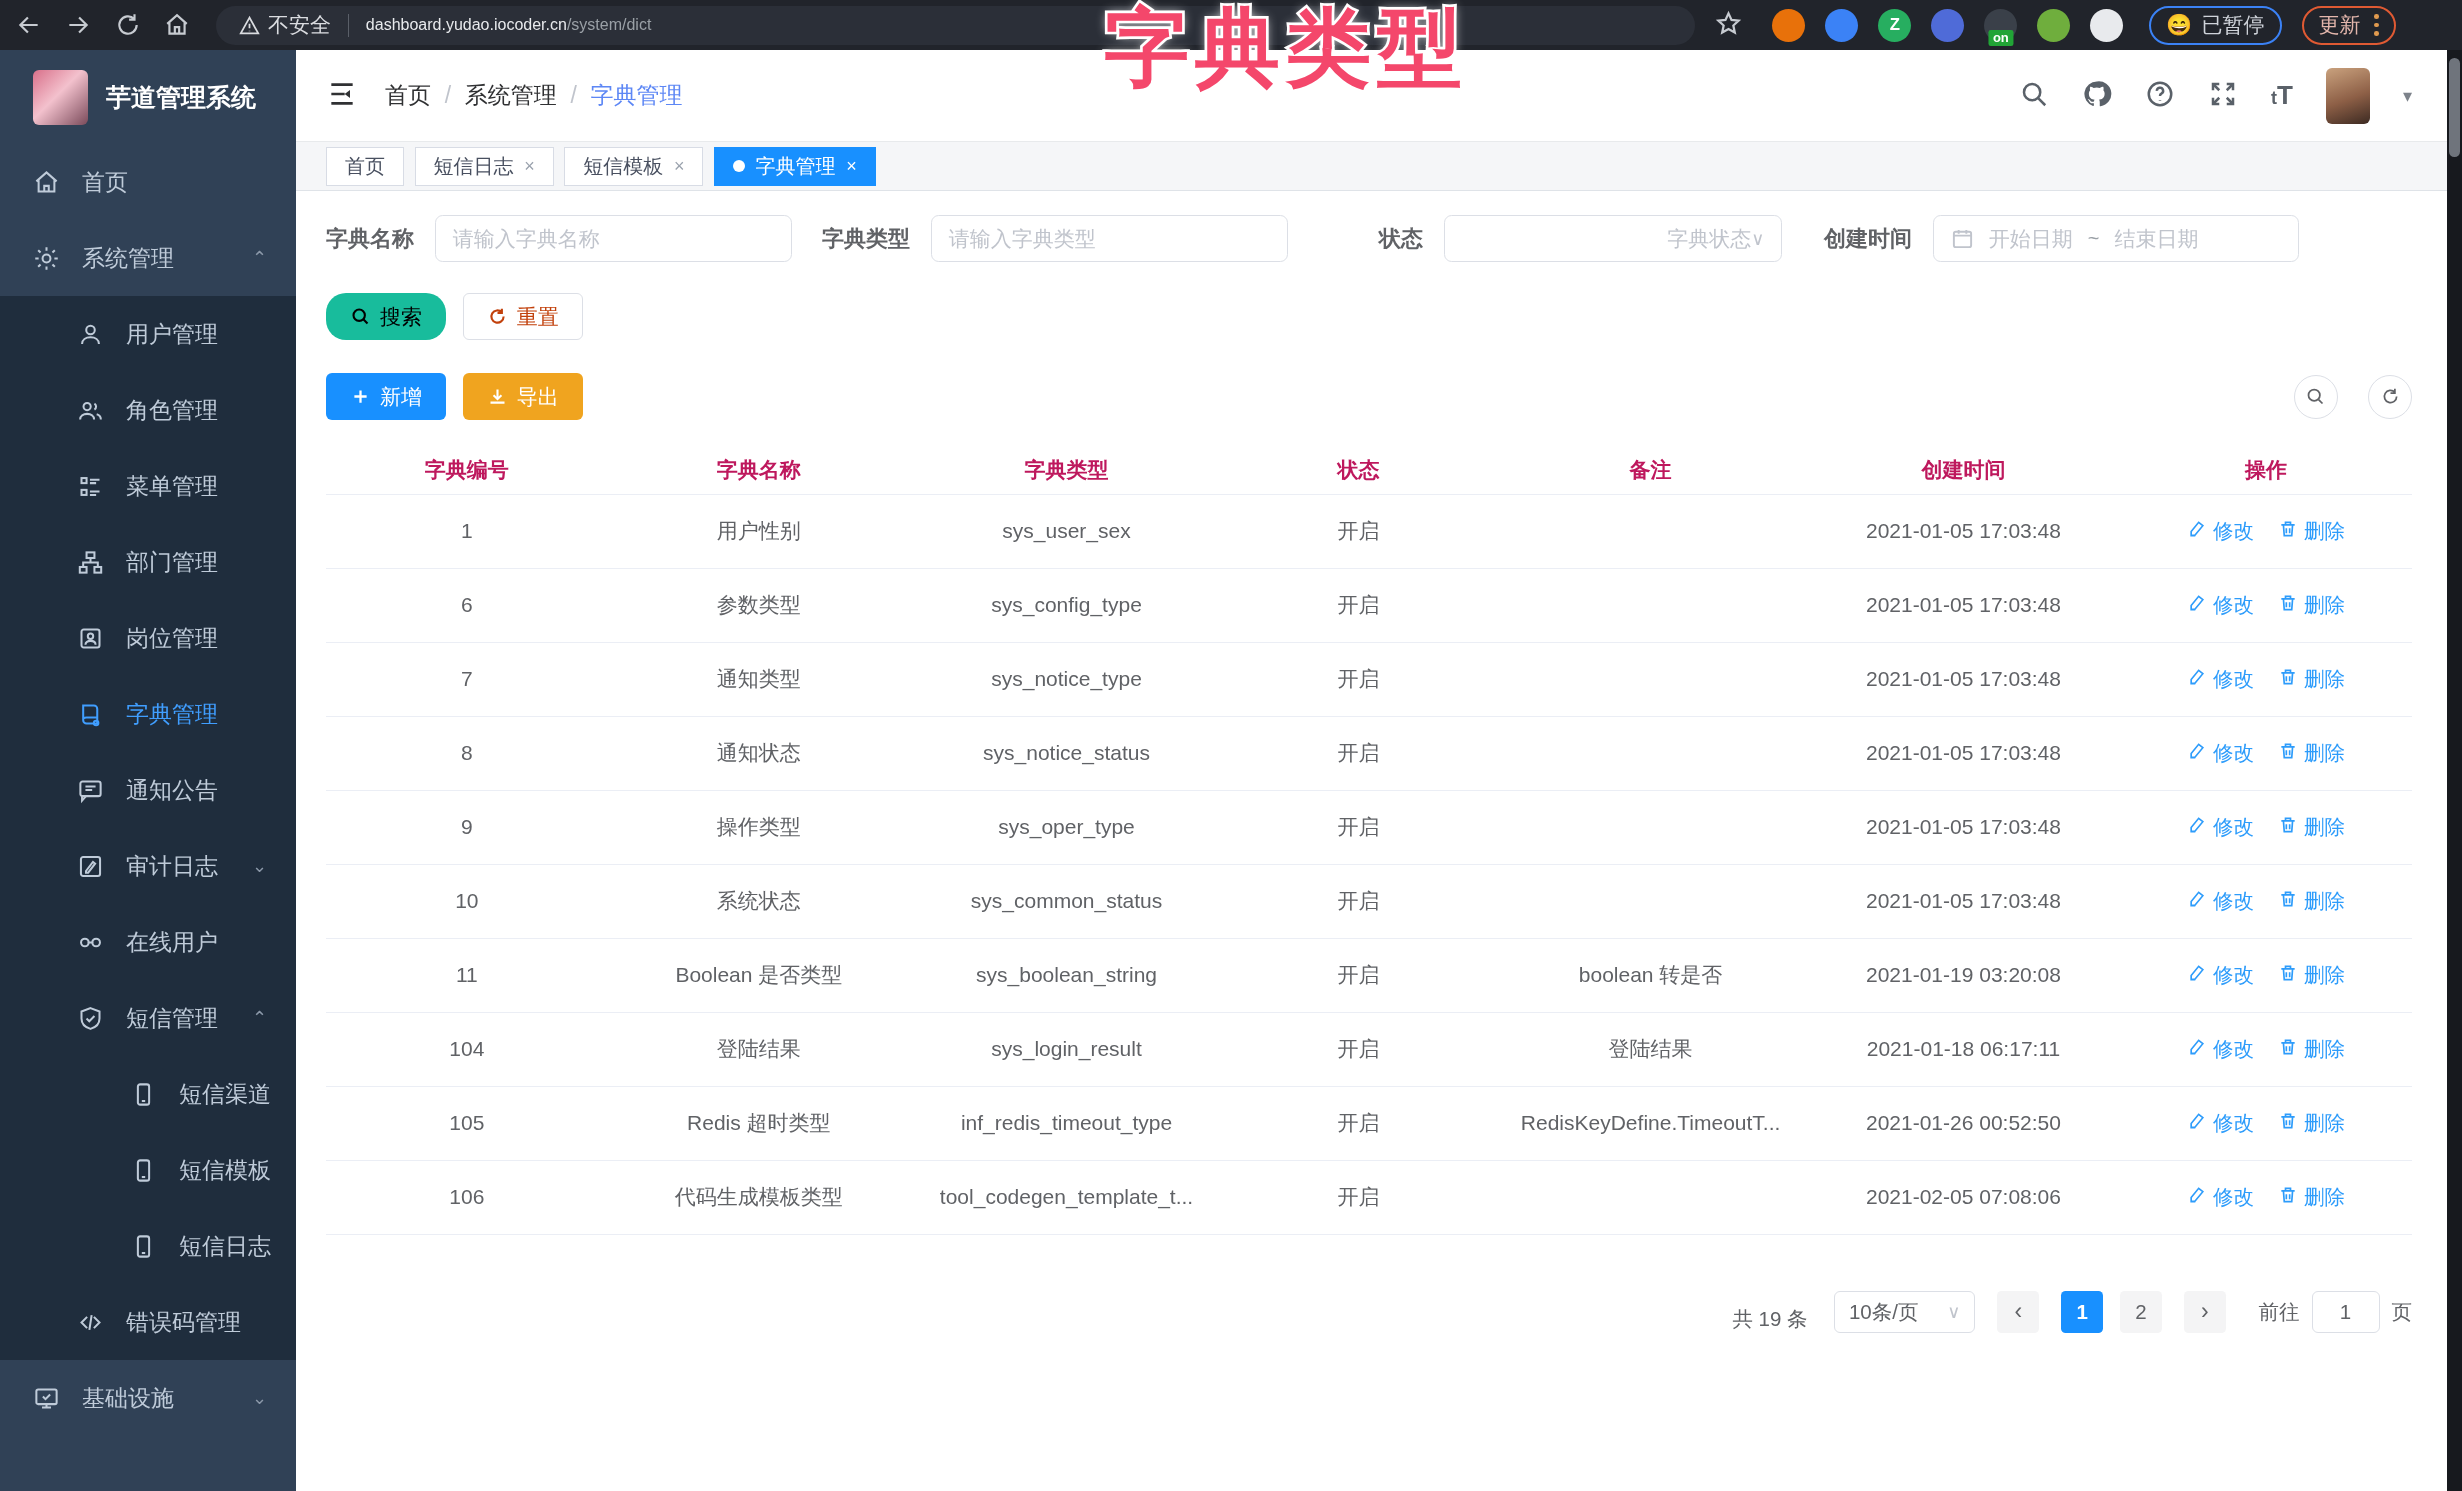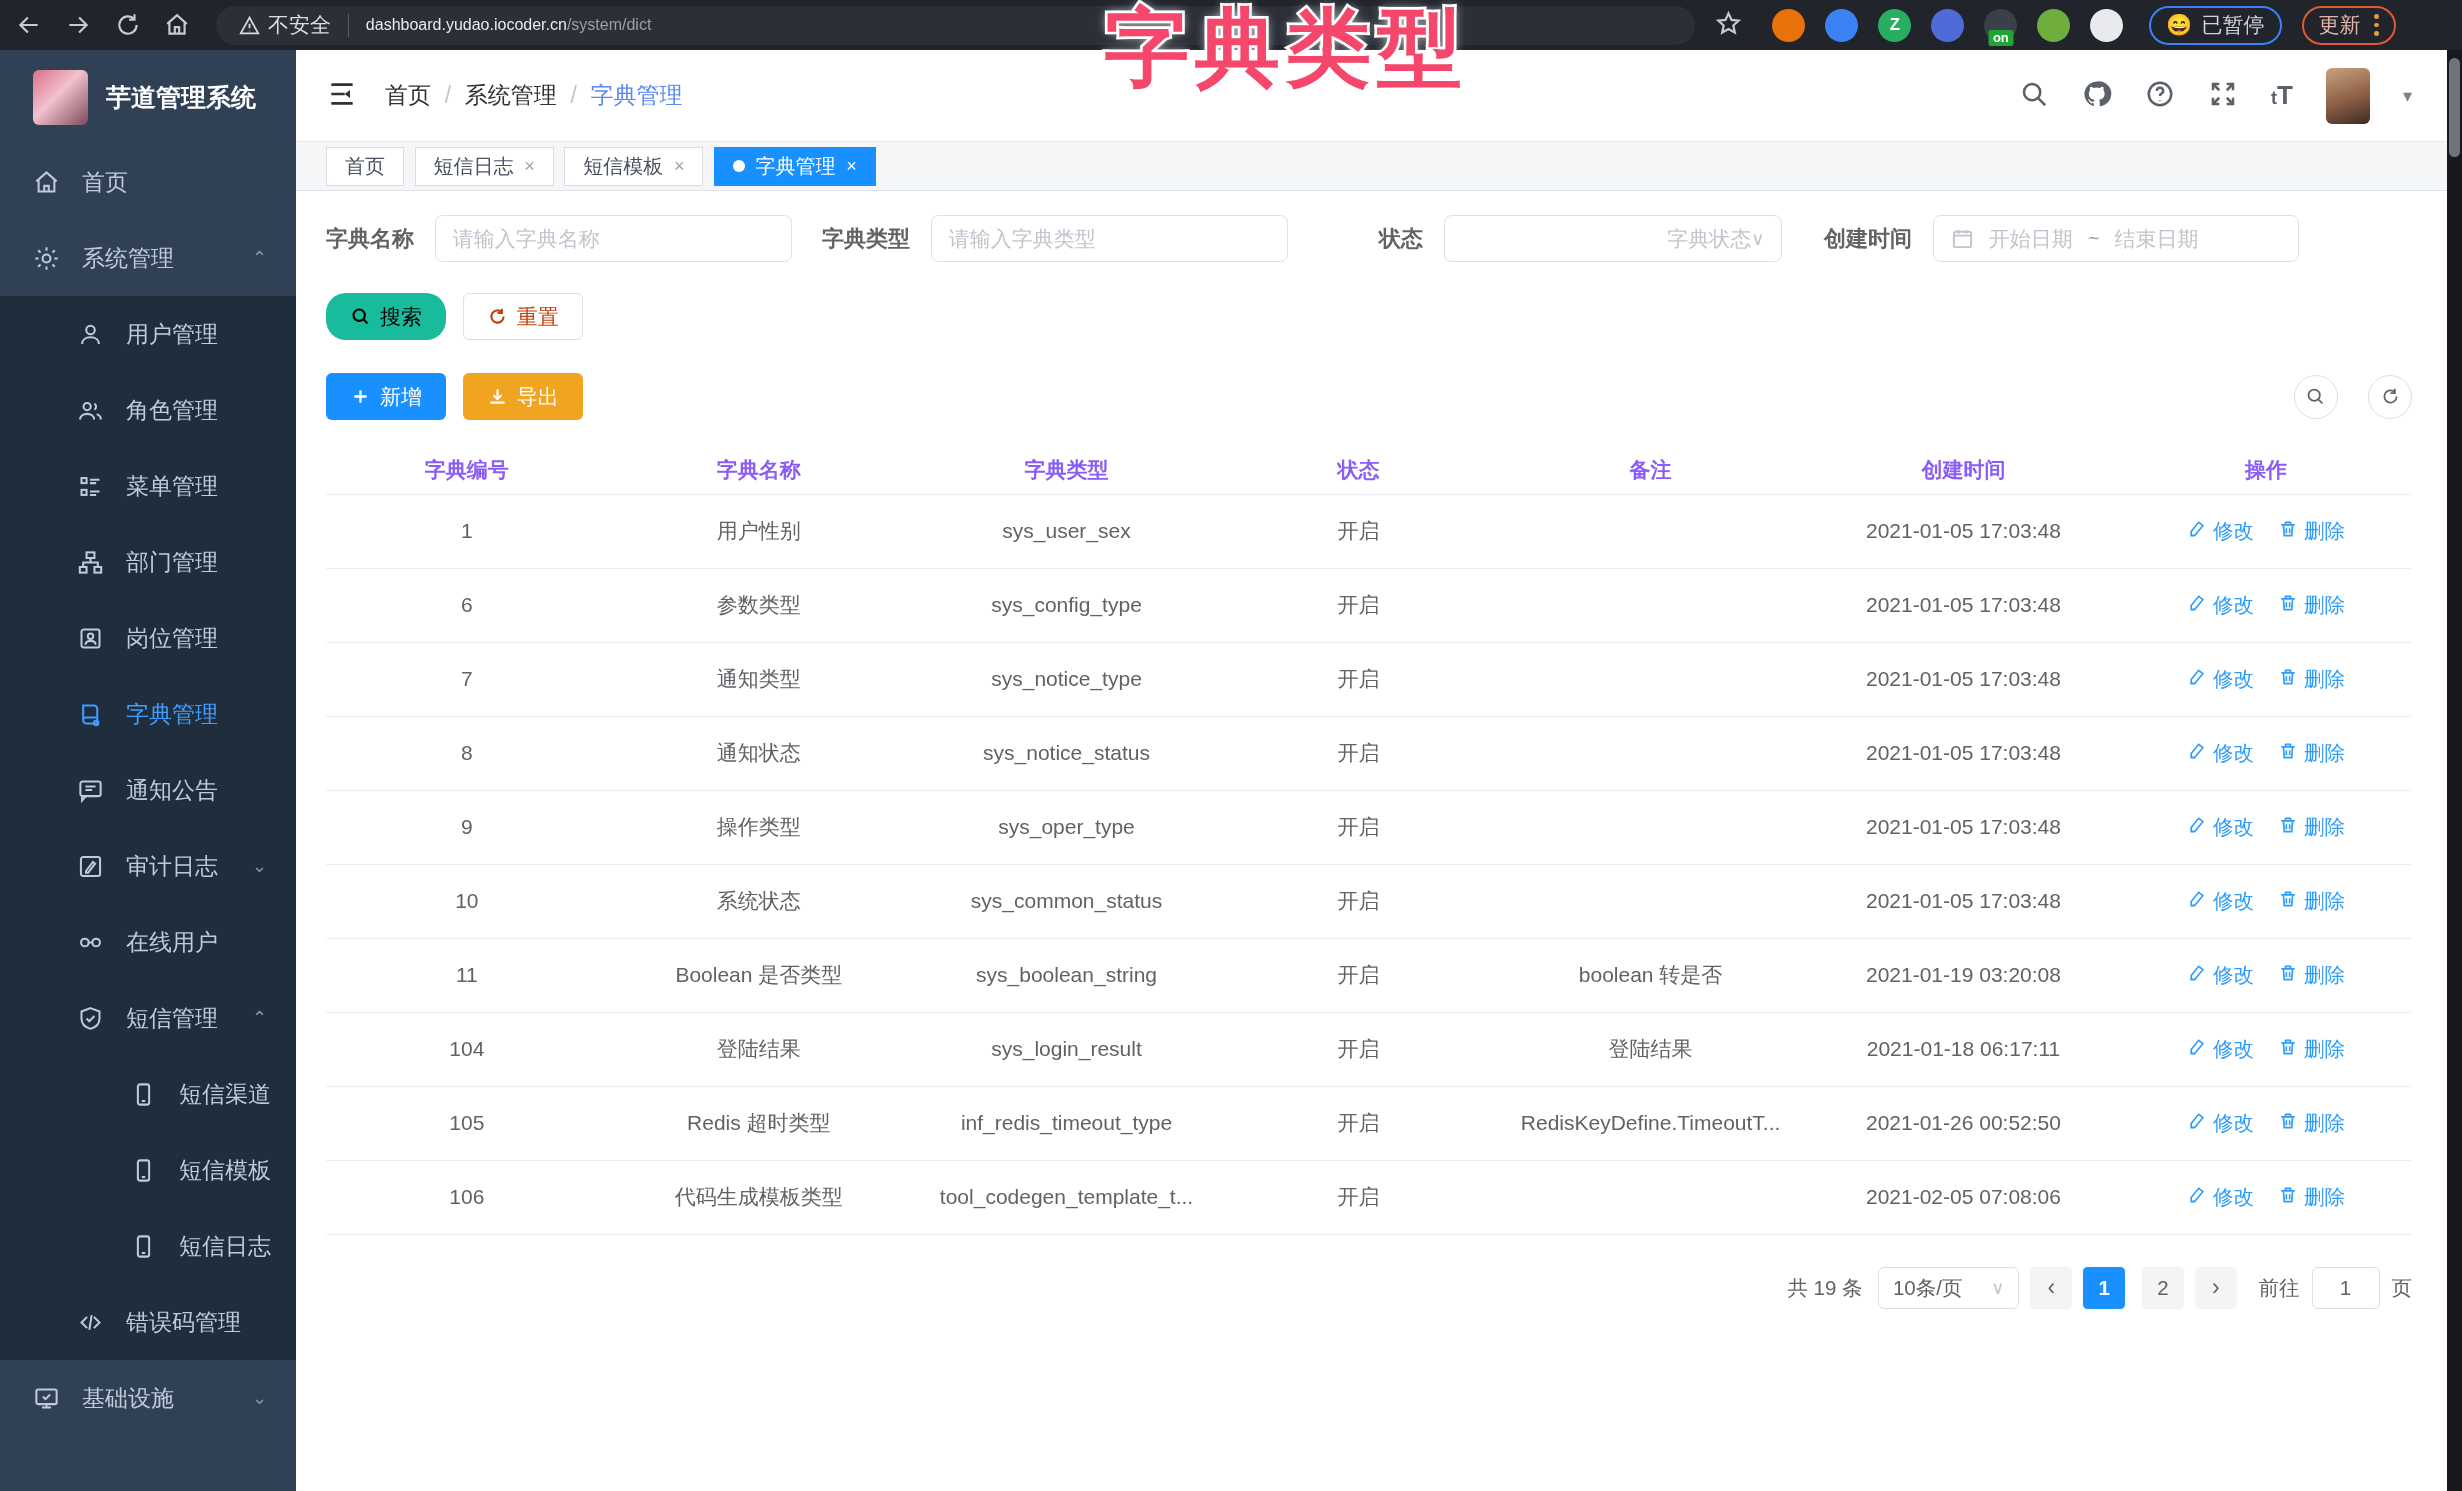--- a/index.html
+++ b/index.html
@@ -105,30 +105,30 @@
   .btn-export { background:#f0a41f; color:#fff; }
   .btnrow { display:flex; gap:16.7px; margin-bottom:33px; align-items:center; }
   .btnrow.second { margin-bottom:27px; }
   .spacer { flex:1; }
   .round-btn { width:44px; height:44px; border-radius:50%; border:0.8px solid #dcdfe6; background:#fff;
                display:flex; align-items:center; justify-content:center; color:#606266; }
   .round-btn svg { width:21px; height:21px; }
   .round-btn + .round-btn { margin-left:13.7px; }
 
   table.grid { width:100%; border-collapse:collapse; table-layout:fixed; }
-  table.grid th { font-size:21px; color:#8b5cf6; font-weight:700; height:47px; text-align:center;
+  table.grid th { font-size:21px; color:#be185d; font-weight:700; height:47px; text-align:center;
                   border-bottom:0.8px solid #ebeef5; }
   table.grid td { font-size:21px; color:#606266; height:74px; text-align:center;
                   border-bottom:0.8px solid #ebeef5; white-space:nowrap; overflow:hidden; }
   td.link { color:#2d9cfb; }
   .op { color:#2d9cfb; display:inline-flex; align-items:center; gap:6px; margin:0 12px; cursor:pointer; font-size:20.5px; }
   .op svg { width:20px; height:20px; }
 
-  .pager { display:flex; align-items:center; justify-content:flex-end; gap:11px;
-           margin-top:32px; font-size:20.5px; color:#606266; }
+  .pager { display:flex; align-items:flex-end; justify-content:flex-end; gap:22px;
+           margin-top:56px; font-size:20.5px; color:#606266; }
   .pg-total { margin-right:4.6px; }
   .pg-size { width:141px; height:42px; border:0.8px solid #dcdfe6; border-radius:6px; background:#fff;
              display:flex; align-items:center; justify-content:space-between; padding:0 13.7px; color:#606266; }
   .pg-arrow { width:42px; height:42px; border-radius:4.6px; background:#f4f4f5; color:#606266;
               display:flex; align-items:center; justify-content:center; font-size:23px; }
   .pg-num { min-width:42px; height:42px; border-radius:4.6px; background:#f4f4f5; color:#606266;
             display:flex; align-items:center; justify-content:center; font-size:20.5px; cursor:pointer; }
   .pg-num.active { background:#1890ff; color:#fff; font-weight:700; }
   .pg-goto { display:flex; align-items:center; gap:12px; margin-left:10.6px; }
   .pg-input { width:68px; height:42px; border:0.8px solid #dcdfe6; border-radius:6px; background:#fff;

